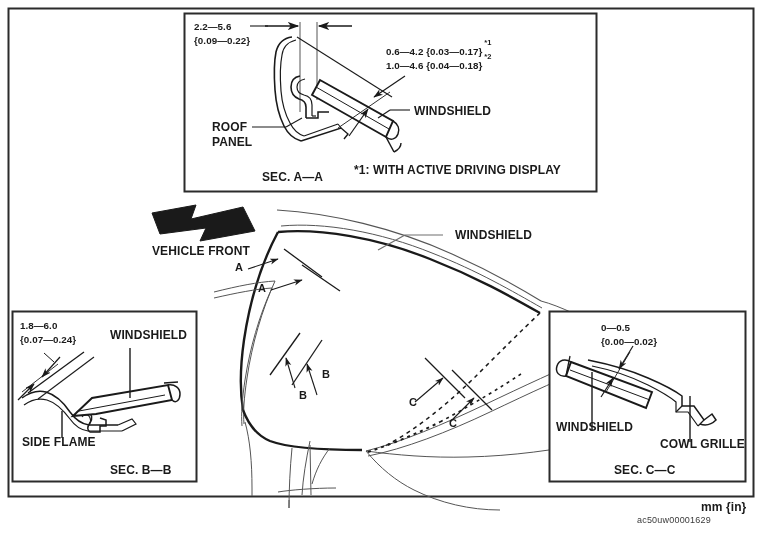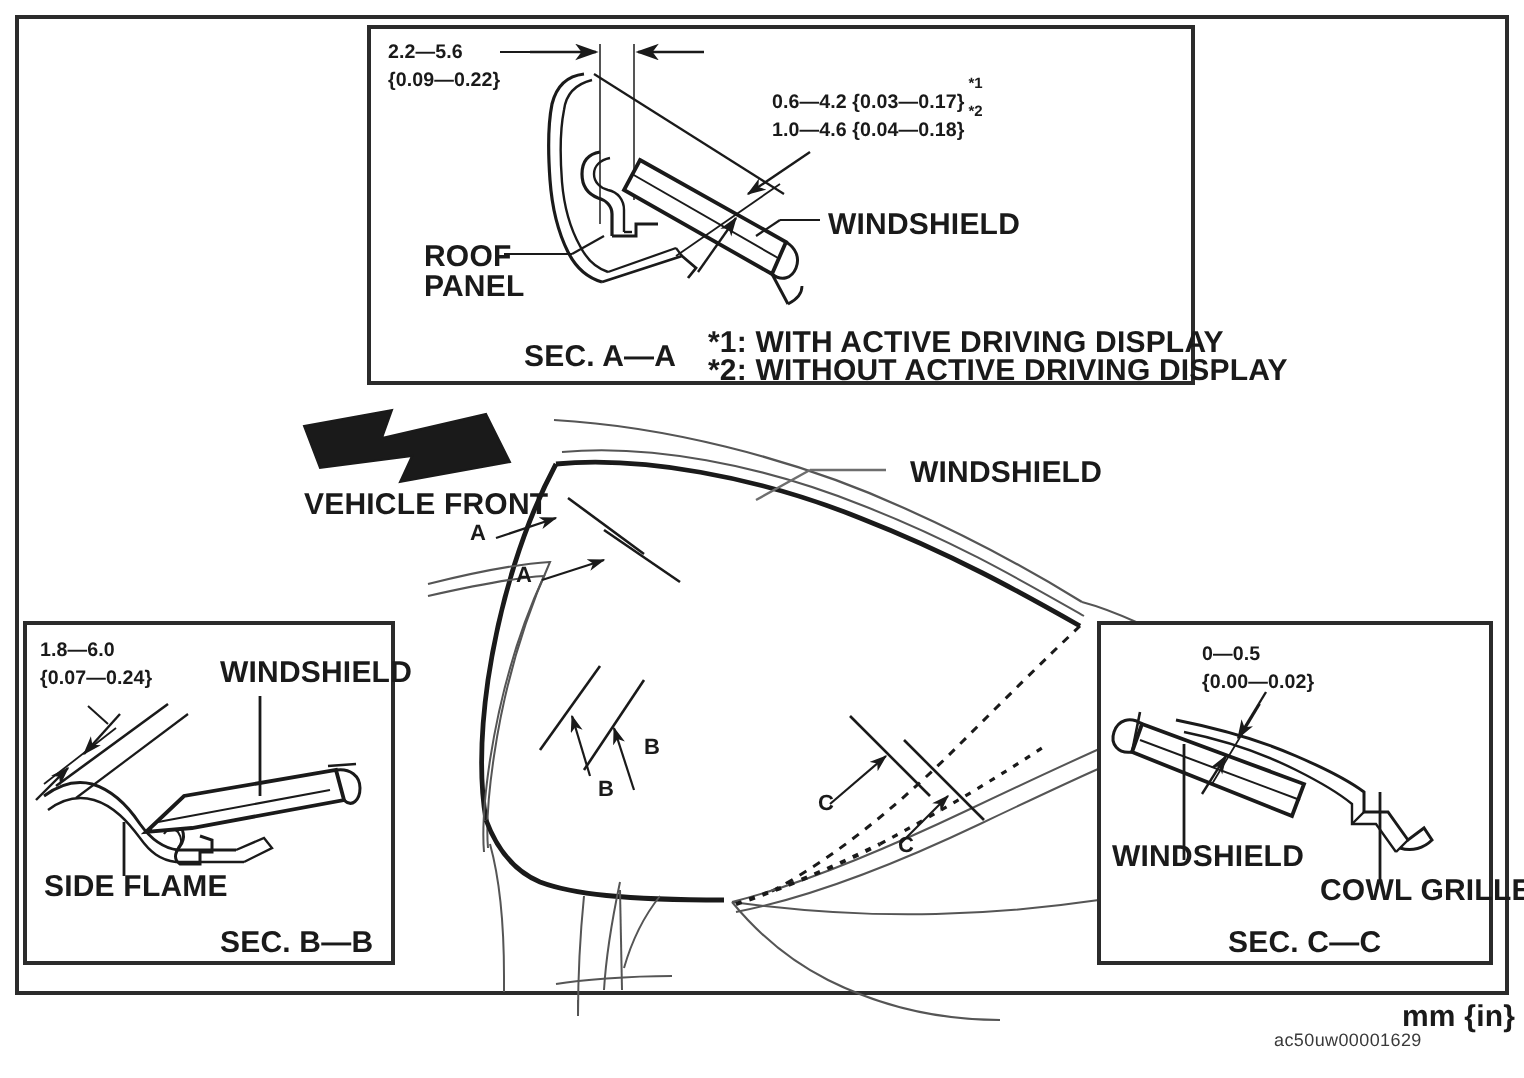--- a/index.html
+++ b/index.html
@@ -28,21 +28,21 @@
     height: 539px;
   }
   .txt {
     position: absolute;
     white-space: pre;
     font-family: "Liberation Sans", sans-serif;
     font-weight: bold;
     color: #1a1a1a;
     line-height: 1.18;
   }
-  .t11 { font-size: 15px; letter-spacing: 0.1px; }
+  .t11 { font-size: 12px; letter-spacing: 0.1px; }
   .t10 { font-size: 9.8px;  letter-spacing: 0.05px; }
   .sup { font-size: 7.5px; vertical-align: super; }
   .caption {
     position: absolute;
     font-family: "Liberation Sans", sans-serif;
     font-weight: normal;
     font-size: 9px;
     color: #3a3a3a;
     letter-spacing: 0.2px;
     white-space: pre;
@@ -250,21 +250,20 @@
   </div>
 
   <div class="txt t11" style="left:212px; top:120px;">ROOF</div>
   <div class="txt t11" style="left:212px; top:135px;">PANEL</div>
 
   <div class="txt t11" style="left:414px; top:104px;">WINDSHIELD</div>
 
   <div class="txt t11" style="left:262px; top:170px;">SEC. A—A</div>
 
   <div class="txt t11" style="left:354px; top:163px;">*1: WITH ACTIVE DRIVING DISPLAY</div>
-  <div class="txt t11" style="left:354px; top:177px;">*2: WITHOUT ACTIVE DRIVING DISPLAY</div>
 
   <div class="txt t11" style="left:152px; top:244px;">VEHICLE FRONT</div>
 
   <div class="txt t11" style="left:455px; top:228px;">WINDSHIELD</div>
 
   <div class="secmark" style="left:235px; top:261px;">A</div>
   <div class="secmark" style="left:258px; top:282px;">A</div>
 
   <div class="secmark" style="left:322px; top:368px;">B</div>
   <div class="secmark" style="left:299px; top:389px;">B</div>

